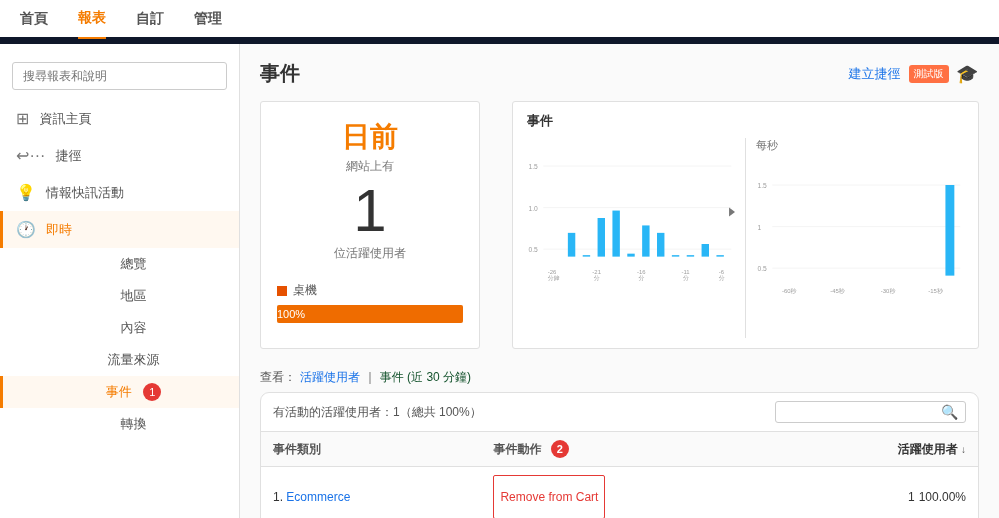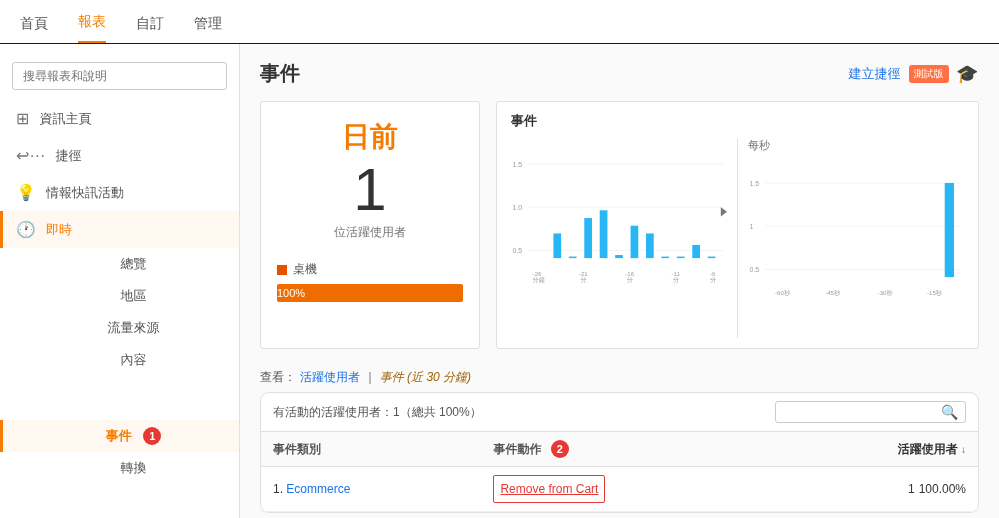--- a/index.html
+++ b/index.html
@@ -1,49 +1,49 @@
 <!DOCTYPE html>
 <html><head>
   <meta charset="utf-8">
   <style>
     * { box-sizing: border-box; margin: 0; padding: 0; }
     body { font-family: Arial, sans-serif; font-size: 13px; background: #f5f5f5; width: 999px; height: 518px; overflow: hidden; }
 
     .app-container { display: flex; flex-direction: column; width: 999px; height: 518px; background: #fff; }
 
     
-    .top-nav { display: flex; align-items: flex-end; background: #fff; border-bottom: 1px solid #0f172a; height: 44px; padding: 0 20px; gap: 30px; }
+    .top-nav { display: flex; align-items: center; background: #fff; border-bottom: 7px solid #0f172a; height: 44px; padding: 0 20px; gap: 30px; font-weight: bold; }
     .nav-item { font-size: 14px; color: #555; cursor: pointer; padding: 10px 0; position: relative; }
     .nav-item.active { color: #f57c00; border-bottom: 2px solid #f57c00; }
 
     
     .main-layout { display: flex; flex: 1; overflow: hidden; }
 
     
     .sidebar { width: 240px; background: #fff; border-right: 1px solid #e0e0e0; display: flex; flex-direction: column; padding: 10px 0; flex-shrink: 0; }
     .sidebar-search { margin: 8px 12px 10px 12px; }
     .sidebar-search input { width: 100%; border: 1px solid #ccc; border-radius: 3px; padding: 6px 10px; font-size: 12px; color: #555; outline: none; }
     .sidebar-item { display: flex; align-items: center; padding: 9px 16px; cursor: pointer; color: #555; font-size: 13px; gap: 10px; }
     .sidebar-item.active { color: #f57c00; border-left: 3px solid #f57c00; background: #fff8f0; padding-left: 13px; }
     .sidebar-item .icon { font-size: 16px; color: #777; }
     .sidebar-item.active .icon { color: #f57c00; }
     .sidebar-subitem { padding: 7px 16px 7px 44px; cursor: pointer; color: #555; font-size: 13px; text-align: center; }
-    .sidebar-subitem.active { color: #f57c00; font-weight: bold; background: #fff8f0; border-left: 3px solid #f57c00; padding-left: 41px; margin-top: 44px; }
+    .sidebar-subitem.active { color: #f57c00; font-weight: normal; background: #fff8f0; border-left: 3px solid #f57c00; padding-left: 41px; }
 
     
     .content { flex: 1; overflow: auto; padding: 16px 20px; background: #fafafa; }
     .content-header { display: flex; align-items: center; justify-content: space-between; margin-bottom: 14px; }
     .content-title { font-size: 20px; font-weight: bold; color: #333; }
     .header-right { display: flex; align-items: center; gap: 8px; }
     .create-link { color: #1a73e8; font-size: 13px; cursor: pointer; }
     .beta-badge { background: #ff7043; color: #fff; font-size: 10px; padding: 2px 5px; border-radius: 3px; }
     .hat-icon { font-size: 18px; color: #555; cursor: pointer; }
 
     
-    .charts-row { display: flex; gap: 16px; margin-bottom: 14px; }
+    .charts-row { display: flex; gap: 32px; margin-bottom: 14px; }
 
     
     .stats-panel { background: #fff; border: 1px solid #e0e0e0; border-radius: 3px; padding: 16px; width: 220px; flex-shrink: 0; }
     .stats-current { text-align: center; color: #f57c00; font-size: 28px; font-weight: bold; margin-bottom: 2px; }
     .stats-subtitle { text-align: center; color: #777; font-size: 12px; margin-bottom: 6px; }
     .stats-number { text-align: center; font-size: 60px; font-weight: 300; color: #333; line-height: 1; margin: 4px 0; }
     .stats-users { text-align: center; color: #777; font-size: 12px; margin-bottom: 20px; }
     .legend-item { display: flex; align-items: center; gap: 6px; font-size: 12px; color: #555; margin-bottom: 6px; }
     .legend-dot { width: 10px; height: 10px; background: #e65100; border-radius: 0; flex-shrink: 0; }
     .progress-bar-outer { background: #e0e0e0; border-radius: 2px; height: 18px; width: 100%; }
@@ -61,21 +61,21 @@
     .table-section { background: #fff; border: 1px solid #e0e0e0; border-radius: 9px; }
     .table-header-bar { padding: 8px 12px; border-bottom: 1px solid #e0e0e0; display: flex; align-items: center; justify-content: space-between; font-size: 12px; color: #555; }
     .table-search { display: flex; align-items: center; border: 1px solid #ccc; border-radius: 3px; padding: 2px 6px; }
     .table-search input { border: none; outline: none; font-size: 12px; width: 160px; }
     table { width: 100%; border-collapse: collapse; }
     th { font-size: 12px; color: #555; font-weight: bold; padding: 8px 12px; border-bottom: 1px solid #e0e0e0; text-align: left; background: #fafafa; }
     th.sort-active { color: #333; }
     th .sort-icon { font-size: 10px; color: #555; }
     td { font-size: 12px; color: #333; padding: 8px 12px; border-bottom: 1px solid #f0f0f0; }
     td a { color: #1a73e8; text-decoration: none; cursor: pointer; }
-    .remove-from-cart { border: 1px solid #e53935; color: #e53935; padding: 6px 6px; border-radius: 2px; display: inline-block; font-size: 12px; text-decoration: underline; }
+    .remove-from-cart { border: 1px solid #e53935; color: #e53935; padding: 14px 6px; border-radius: 2px; display: inline-block; font-size: 12px; }
     .num-badge { display: flex; align-items: center; gap: 4px; }
   </style>
 </head>
 <body>
 
 <div class="app-container">
 
   <div class="top-nav">
     <span class="nav-item">首頁</span>
     <span class="nav-item active">報表</span>
@@ -101,22 +101,22 @@
       <div class="sidebar-item">
         <span class="icon">💡</span>
         <span>情報快訊活動</span>
       </div>
       <div class="sidebar-item active">
         <span class="icon">🕐</span>
         <span>即時</span>
       </div>
       <div class="sidebar-subitem">總覽</div>
       <div class="sidebar-subitem">地區</div>
+      <div class="sidebar-subitem">內容</div>
       <div class="sidebar-subitem">流量來源</div>
-      <div class="sidebar-subitem">內容</div>
       <div class="sidebar-subitem active">
         <span>事件</span>
         <span style="margin-left:8px; background:#e53935; color:#fff; border-radius:50%; width:18px; height:18px; display:inline-flex; align-items:center; justify-content:center; font-size:11px;">1</span>
       </div>
       <div class="sidebar-subitem">轉換</div>
     </div>
 
     <div class="content">
       <div class="content-header">
         <span class="content-title">事件</span>
@@ -124,20 +124,21 @@
           <span class="create-link">建立捷徑</span>
           <span class="beta-badge">測試版</span>
           <span class="hat-icon">🎓</span>
         </div>
       </div>
 
       <div class="charts-row">
 
         <div class="stats-panel">
           <div class="stats-current">日前</div>
+          <div class="stats-subtitle">網站上有</div>
           <div class="stats-number">1</div>
           <div class="stats-users">位活躍使用者</div>
           <div class="legend-item">
             <div class="legend-dot"></div>
             <span>桌機</span>
           </div>
           <div class="progress-bar-outer">
             <div class="progress-bar-inner" style="width:100%;">
               <span>100%</span>
             </div>
@@ -206,21 +207,21 @@
               </svg>
             </div>
           </div>
         </div>
       </div>
 
       <div style="padding:6px 0; font-size:12px; color:#555; display:flex; align-items:center; gap:4px; ">
         <span>查看：</span>
         <span style="color:#1a73e8; cursor:pointer;">活躍使用者</span>
         <span>｜</span>
-        <span style="color:#a16207; cursor:pointer;font-style:italic;">事件 (近 30 分鐘)</span>
+        <span style="color:#14532d; cursor:pointer;">事件 (近 30 分鐘)</span>
       </div>
 
       <div class="table-section">
         <div class="table-header-bar">
           <span>有活動的活躍使用者：1（總共 100%）</span>
           <div class="table-search">
             <input type="text" style="border: none; outline: none; font-size: 12px; width: 160px;">
             <span style="font-size:14px; color:#777; cursor:pointer;">🔍</span>
           </div>
         </div>

